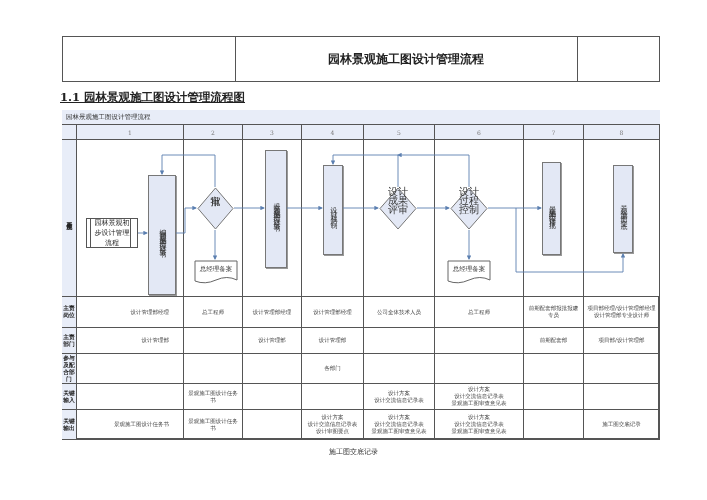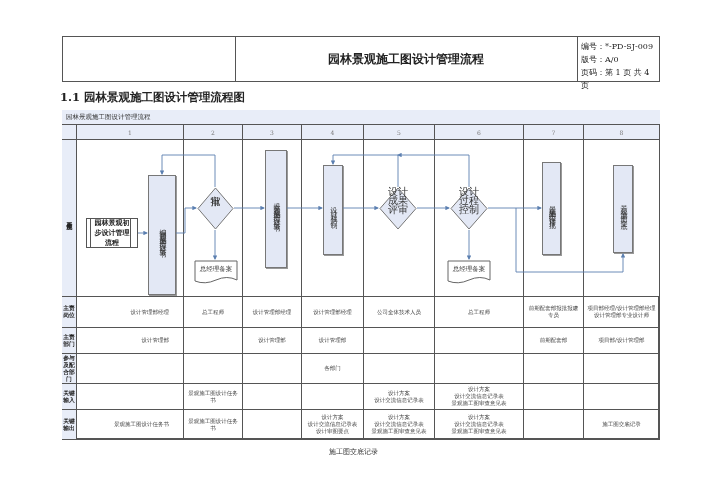--- a/index.html
+++ b/index.html
@@ -5,21 +5,21 @@
   html, body { margin:0; padding:0; background:#ffffff; }
   body { width:707px; height:500px; position:relative; overflow:hidden;
          font-family:"DejaVu Serif","Liberation Serif",serif; color:#222; }
   .abs { position:absolute; box-sizing:border-box; }
   
   #doc-header { left:62px; top:36px; width:598px; height:46px; border:1px solid #555; }
   #doc-header .c1 { position:absolute; left:0; top:0; width:172px; height:100%; border-right:1px solid #555; }
   #doc-header .c2 { position:absolute; left:172px; top:0; width:342px; height:100%; border-right:1px solid #555;
                     display:flex; align-items:center; justify-content:center; font-size:12px; font-weight:bold; }
   #doc-header .c3 { position:absolute; left:514px; top:0; right:0; height:100%; font-size:8px; line-height:13px; padding:3px 0 0 4px; }
-  #section-title { left:60px; top:90px; font-size:11.5px; font-weight:bold; }
+  #section-title { left:60px; top:90px; font-size:11.5px; font-weight:bold;text-decoration:underline; }
   
   .cell { position:absolute; box-sizing:border-box; border-right:1px solid #555; border-bottom:1px solid #555;
           display:flex; align-items:center; justify-content:center; text-align:center; font-size:5.5px; line-height:7px; color:#444; }
   .hdr { background:#e8edf8; color:#777; font-size:6px; }
   .rowlabel { background:#e8edf8; font-family:"DejaVu Sans","Liberation Sans",sans-serif; font-weight:bold; font-size:5.8px; line-height:7px; color:#222; }
   #table-frame { left:62px; top:110px; width:598px; height:330px; border:1px solid #555; border-right:2px solid #555; border-bottom:2px solid #555; }
   #table-title { left:62px; top:110px; width:598px; height:15px; background:#e8edf8; border-bottom:1px solid #555;
                  font-size:6.5px; color:#333; display:flex; align-items:center; padding-left:4px; }
   
   .proc { position:absolute; box-sizing:border-box; background:#e3e8f5; border:1px solid #777; box-shadow:1px 1px 0 #999;
@@ -38,25 +38,20 @@
   #flow-svg { position:absolute; left:0; top:0; width:707px; height:500px; pointer-events:none; }
   #footer { left:0; width:707px; top:447px; text-align:center; font-size:7px; color:#333;
             font-family:"DejaVu Sans","Liberation Sans",sans-serif; }
 </style>
 </head>
 <body>
 
 <div id="doc-header" class="abs">
   <div class="c1"></div>
   <div class="c2">园林景观施工图设计管理流程</div>
-  <div class="c3">
-    <div>编号：*-PD-SJ-009</div>
-    <div>版号：A/0</div>
-    <div>页码：第 1 页 共 4 页</div>
-  </div>
 </div>
 
 <div id="section-title" class="abs">1.1 园林景观施工图设计管理流程图</div>
 
 <div id="table-frame" class="abs"></div>
 <div id="table-title" class="abs">园林景观施工图设计管理流程</div>
 <div id="table-cells">
     <div class="cell hdr" style="left: 62px; top: 125px; width: 15px; height: 15px; white-space: pre-line;"></div>
     <div class="cell hdr" style="left: 77px; top: 125px; width: 107px; height: 15px; white-space: pre-line;">1</div>
     <div class="cell hdr" style="left: 184px; top: 125px; width: 59px; height: 15px; white-space: pre-line;">2</div>
@@ -126,21 +121,21 @@
 设计交流信息记录表
 景观施工图审查意见表</div>
     <div class="cell " style="left: 435px; top: 410px; width: 89px; height: 30px; white-space: pre-line; padding: 0px 3px;">设计方案
 设计交流信息记录表
 景观施工图审查意见表</div>
     <div class="cell " style="left: 524px; top: 410px; width: 60px; height: 30px; white-space: pre-line; padding: 0px 3px;"></div>
     <div class="cell " style="left: 584px; top: 410px; width: 76px; height: 30px; white-space: pre-line; padding: 0px 3px;">施工图交底记录</div>
   </div>
 
 <div id="flow-layer">
-  <div class="startbox" style="left:86px;top:218px;width:52px;height:30px;font-weight:bold;">
+  <div class="startbox" style="left:86px;top:218px;width:52px;height:30px;">
     <span style="padding:0 6px;">园林景观初步设计管理流程</span>
   </div>
   <div class="proc" style="left:148px;top:175px;width:28px;height:120px;">
     <span class="vtext">编制景观施工图设计任务书</span>
   </div>
   <div class="diamond-wrap" style="left:197px;top:187px;width:37px;height:43px;">
     <svg width="37" height="43">
         <polygon points="18.5,1 36,21.5 18.5,42 1,21.5" fill="#e3e8f5" stroke="#777" stroke-width="1"></polygon>
       </svg>
     <div class="diamond-label">

